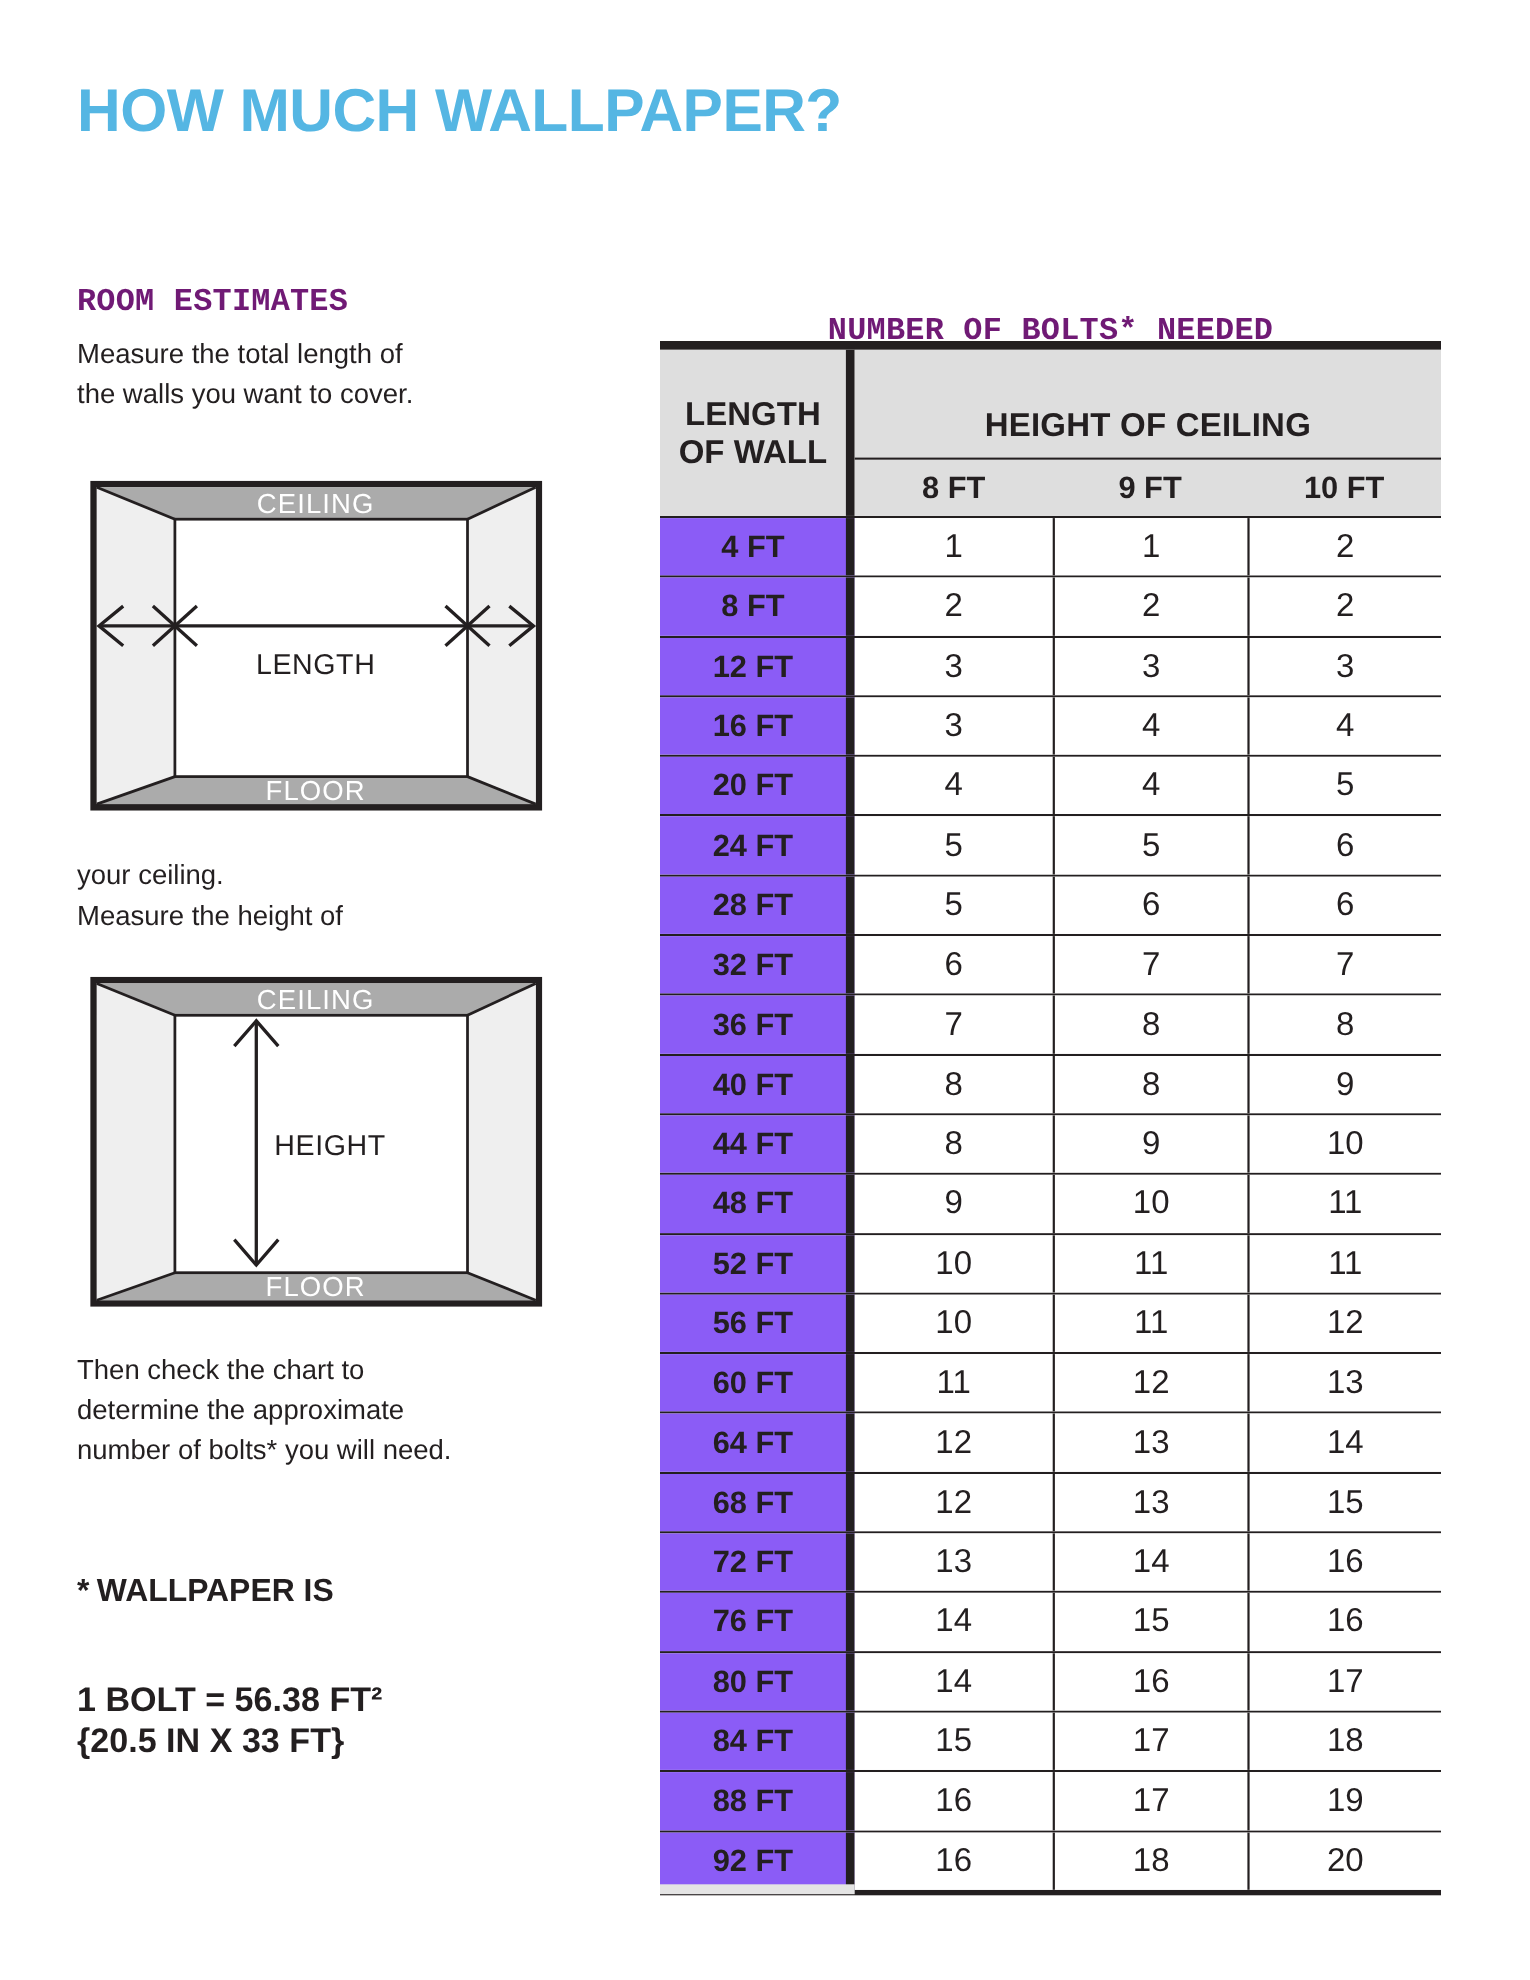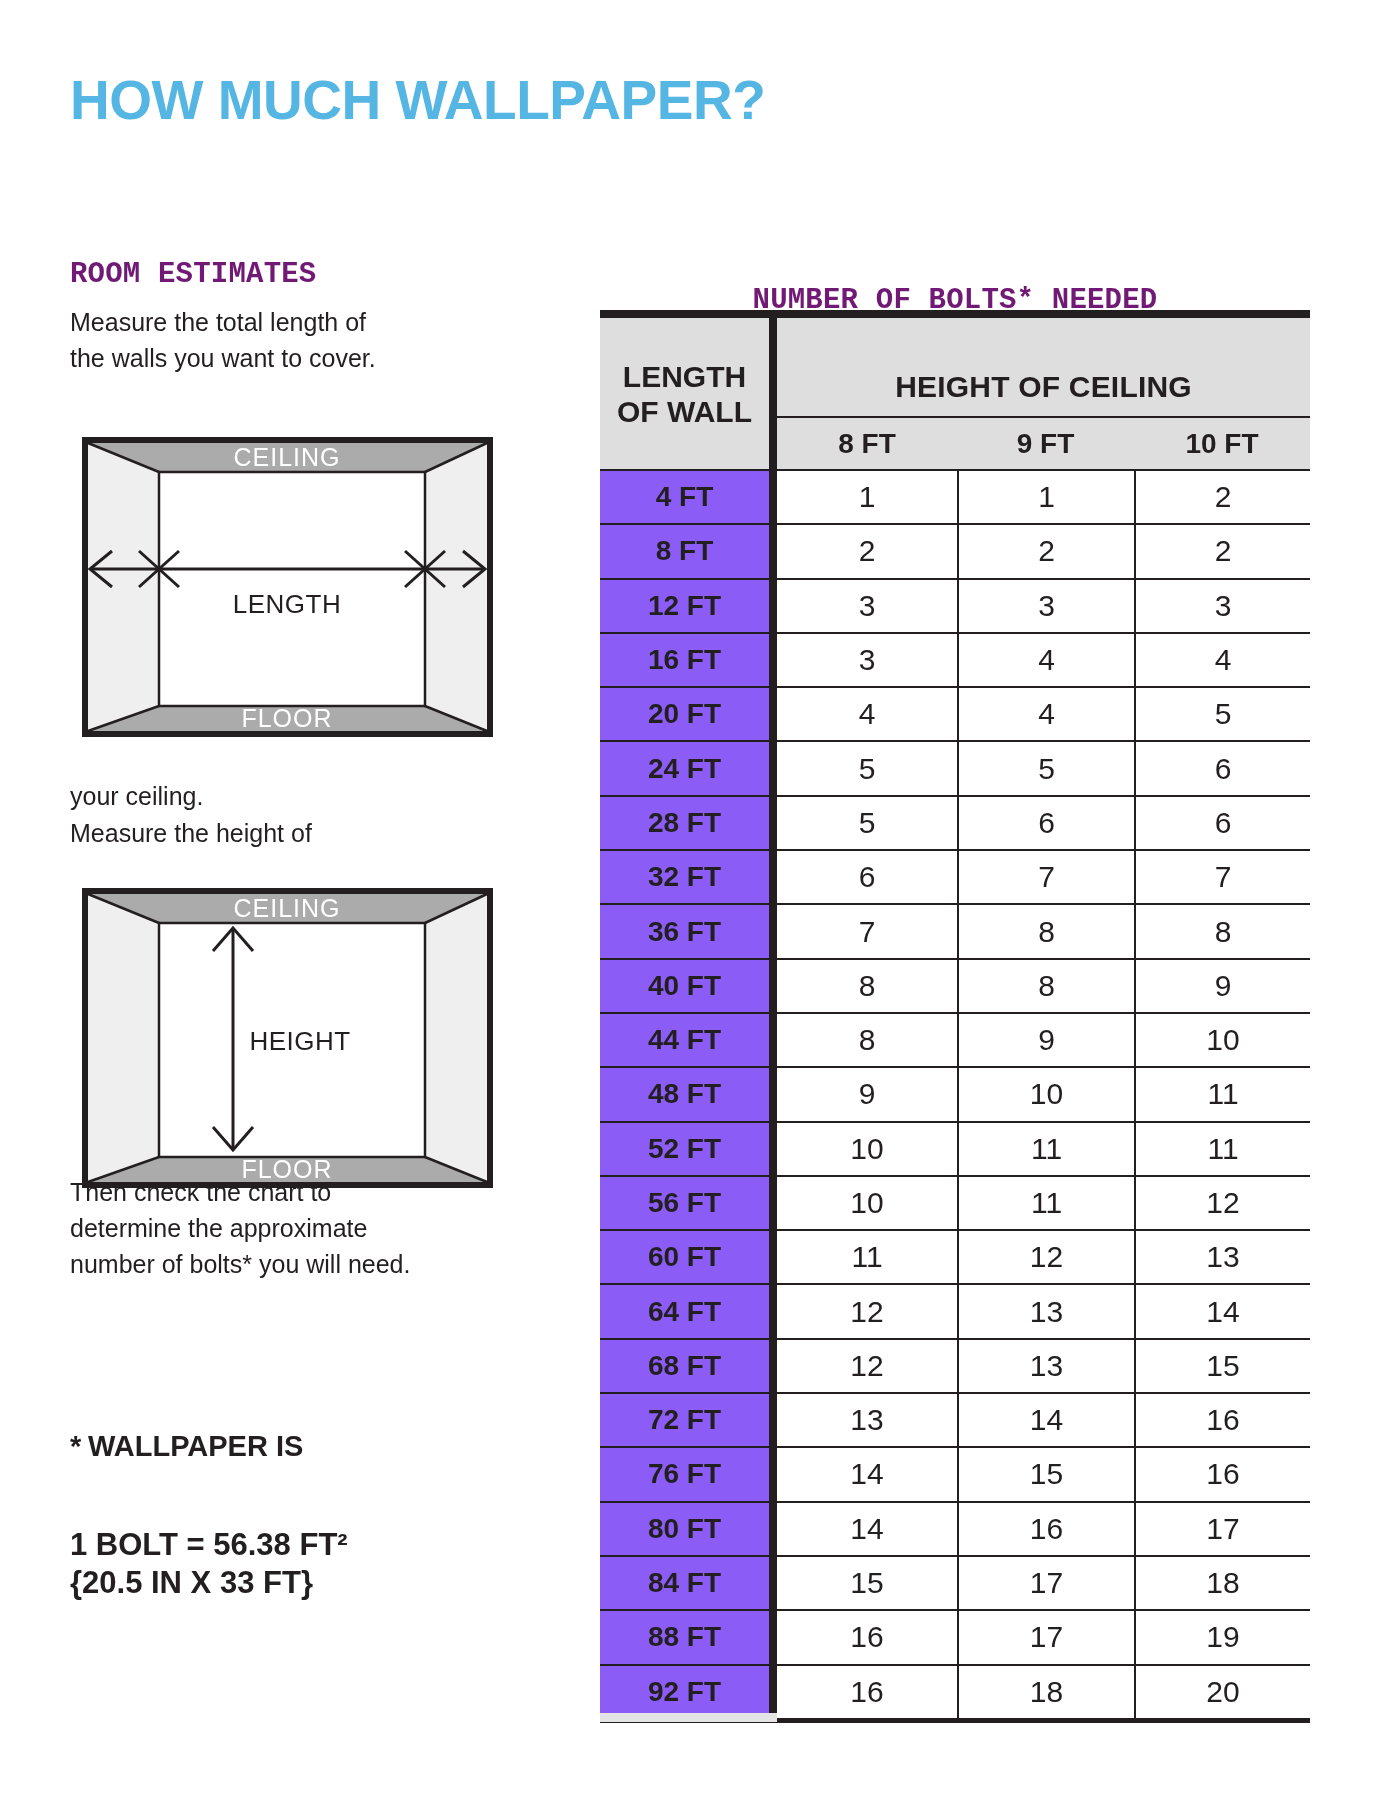--- a/index.html
+++ b/index.html
@@ -22,21 +22,21 @@
   .section-heading {
     font-size:29px; font-weight:bold; color:#701a75; letter-spacing:0.2px;font-family:Liberation Mono, monospace;
   }
   .room-heading { left:70px; top:258px; }
   .table-heading { left:600px; top:258px; width:710px; text-align:center;margin-top:26px; }
 
   
   .para { left:70px; font-size:25px; line-height:36px; color:#231f20; }
   .para1 { top:304px; }
   .para2 { top:778px; line-height:37px; }
-  .para3 { top:1174px; }
+  .para3 { top:1228px; }
 
   .footnote { left:70px; top:1428px; font-size:29px; line-height:37px; font-weight:bold; }
   .footnote .fn-row { display:flex; }
   .footnote .star { width:18px; }
   .footnote .fn-indent { padding-left:18px; }
 
   .bolt-spec { left:70px; top:1526px; font-size:31px; line-height:38px; font-weight:bold; }
 
   
   .diagram { left:82px; width:413px; height:300px; }

